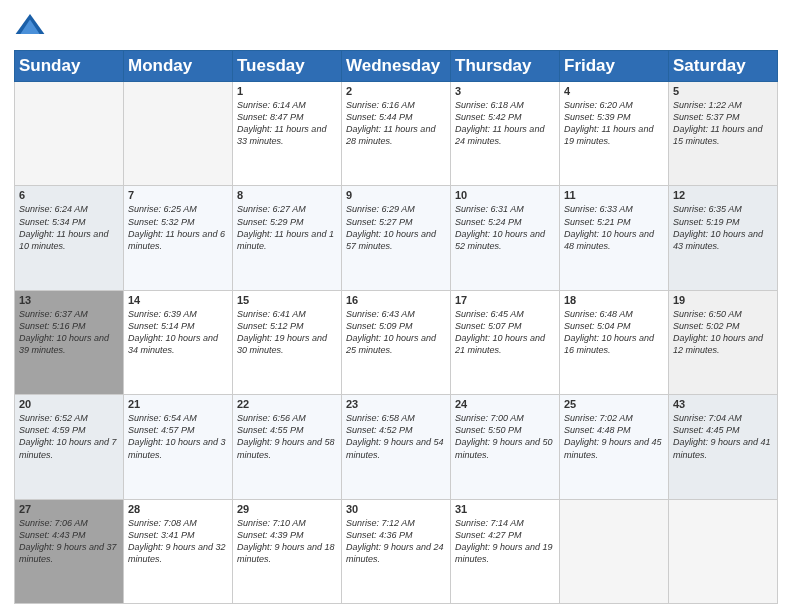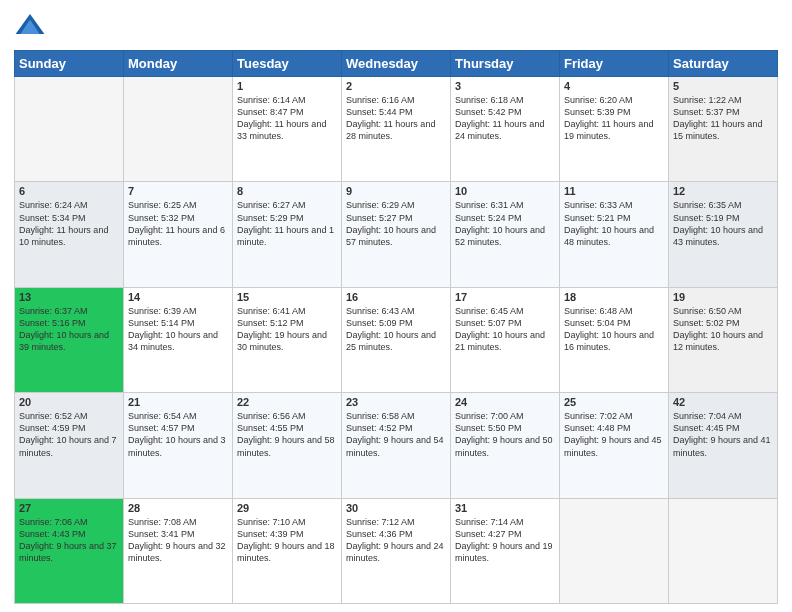--- a/index.html
+++ b/index.html
@@ -64,60 +64,61 @@
     .calendar {
       flex: 1;
       border: 1px solid #ccc;
       border-collapse: collapse;
       width: 100%;
       table-layout: fixed;
     }
     .calendar thead tr th {
       background-color: #2e6db4;
       color: #fff;
-      font-size: 13px;
+      font-size: 17px;
       font-weight: bold;
       padding: 5px 4px;
       text-align: left;
       border: 1px solid #2563a0;
     }
     .calendar tbody tr td {
       vertical-align: top;
       border: 1px solid #ccc;
       padding: 3px 4px;
       font-size: 9.5px;
       color: #333;
       height: 80px;
       background: #fff;
     }
     .calendar tbody tr:nth-child(even) td {
       background: #f5f8fc;
     }
     .calendar tbody tr td:nth-child(1) {
-      background-color: #22c55e;
+      background-color: #a3a3a3;
     }
     .calendar tbody tr:nth-child(even) td:nth-child(1) {
       background-color: #e8ecf0;
     }
     .calendar tbody tr td:last-child {
       background-color: #f0f0f0;
     }
     .calendar tbody tr:nth-child(even) td:last-child {
       background-color: #e8ecf0;
     }
     .day-num {
       font-size: 11px;
       font-weight: bold;
       display: block;
       margin-bottom: 2px;
     }
     .day-info {
       font-size: 9px;
       line-height: 1.35;
       color: #333;
+      font-style: italic;
     }
     td.empty {
       background: #f5f5f5 !important;
     }
   </style>
 </head>
 <body>
 
 <div class="page">
   <div class="header">
@@ -353,21 +354,21 @@
         </td>
           <td>
           <span class="day-num">25</span>
           <div class="day-info">
             <span>Sunrise: 7:02 AM</span><br>
             <span>Sunset: 4:48 PM</span><br>
             <span>Daylight: 9 hours and 45 minutes.</span>
           </div>
         </td>
           <td>
-          <span class="day-num">42</span>
+          <span class="day-num">43</span>
           <div class="day-info">
             <span>Sunrise: 7:04 AM</span><br>
             <span>Sunset: 4:45 PM</span><br>
             <span>Daylight: 9 hours and 41 minutes.</span>
           </div>
         </td>
         </tr>
         <tr>
           <td>
           <span class="day-num">27</span>

